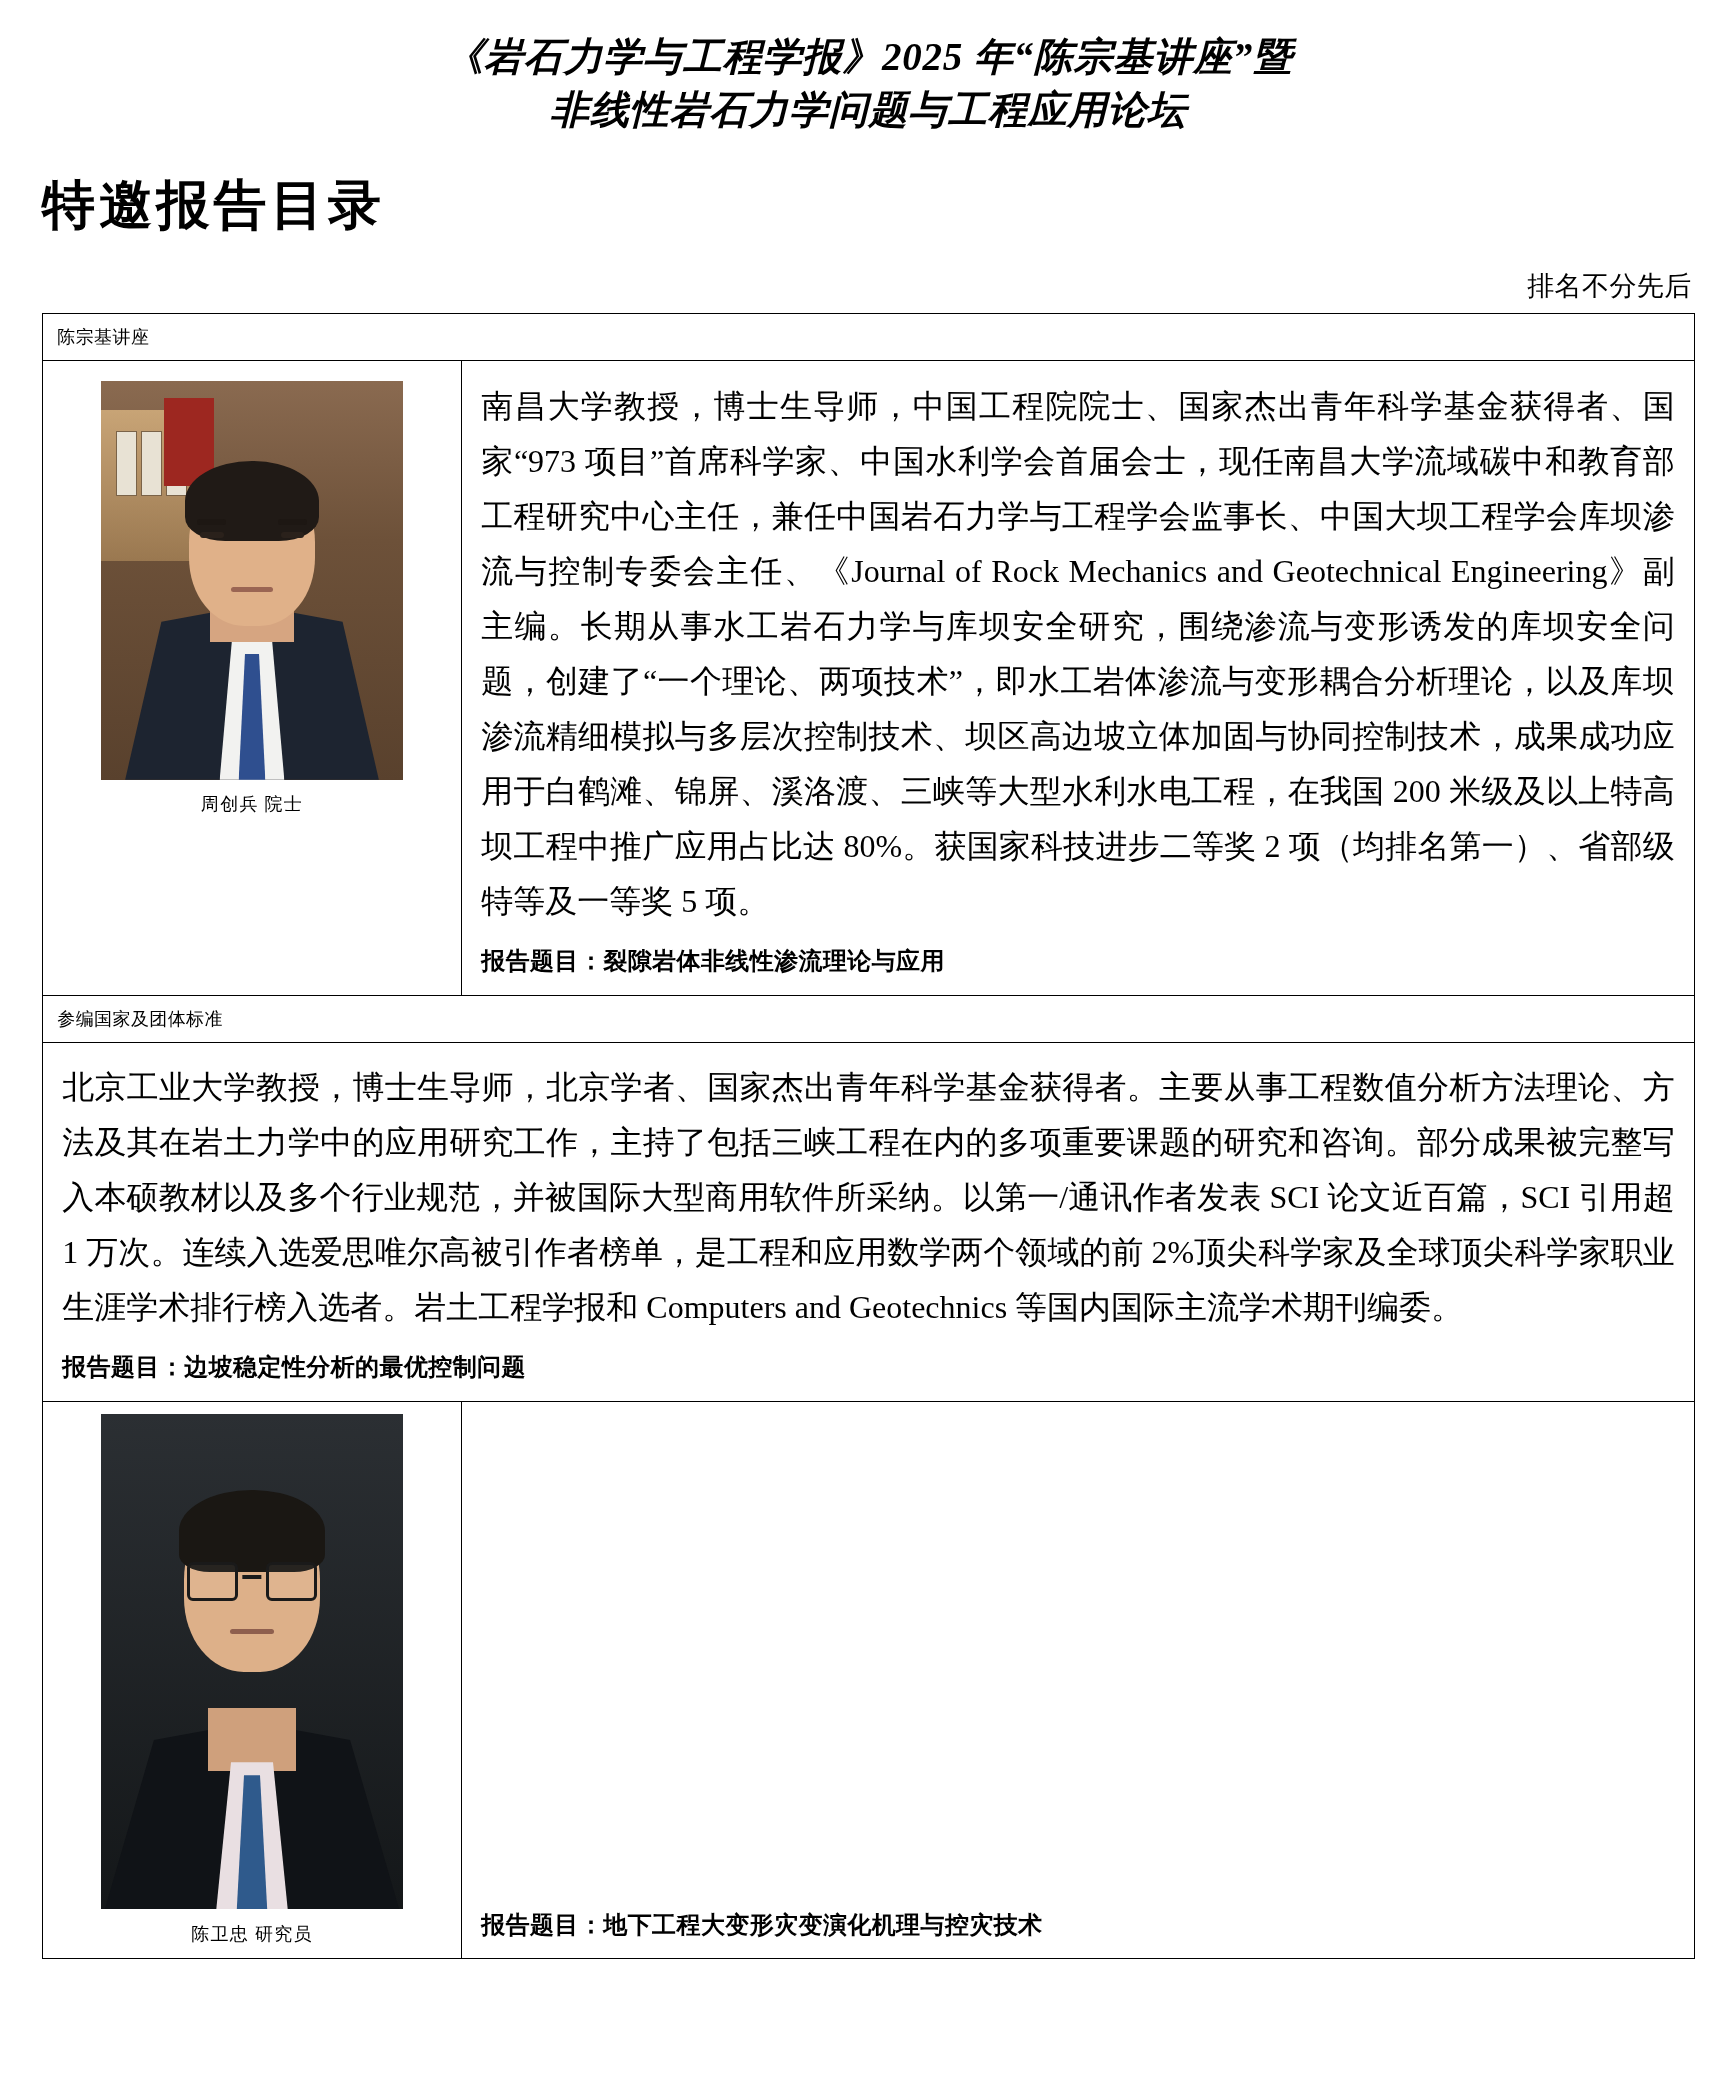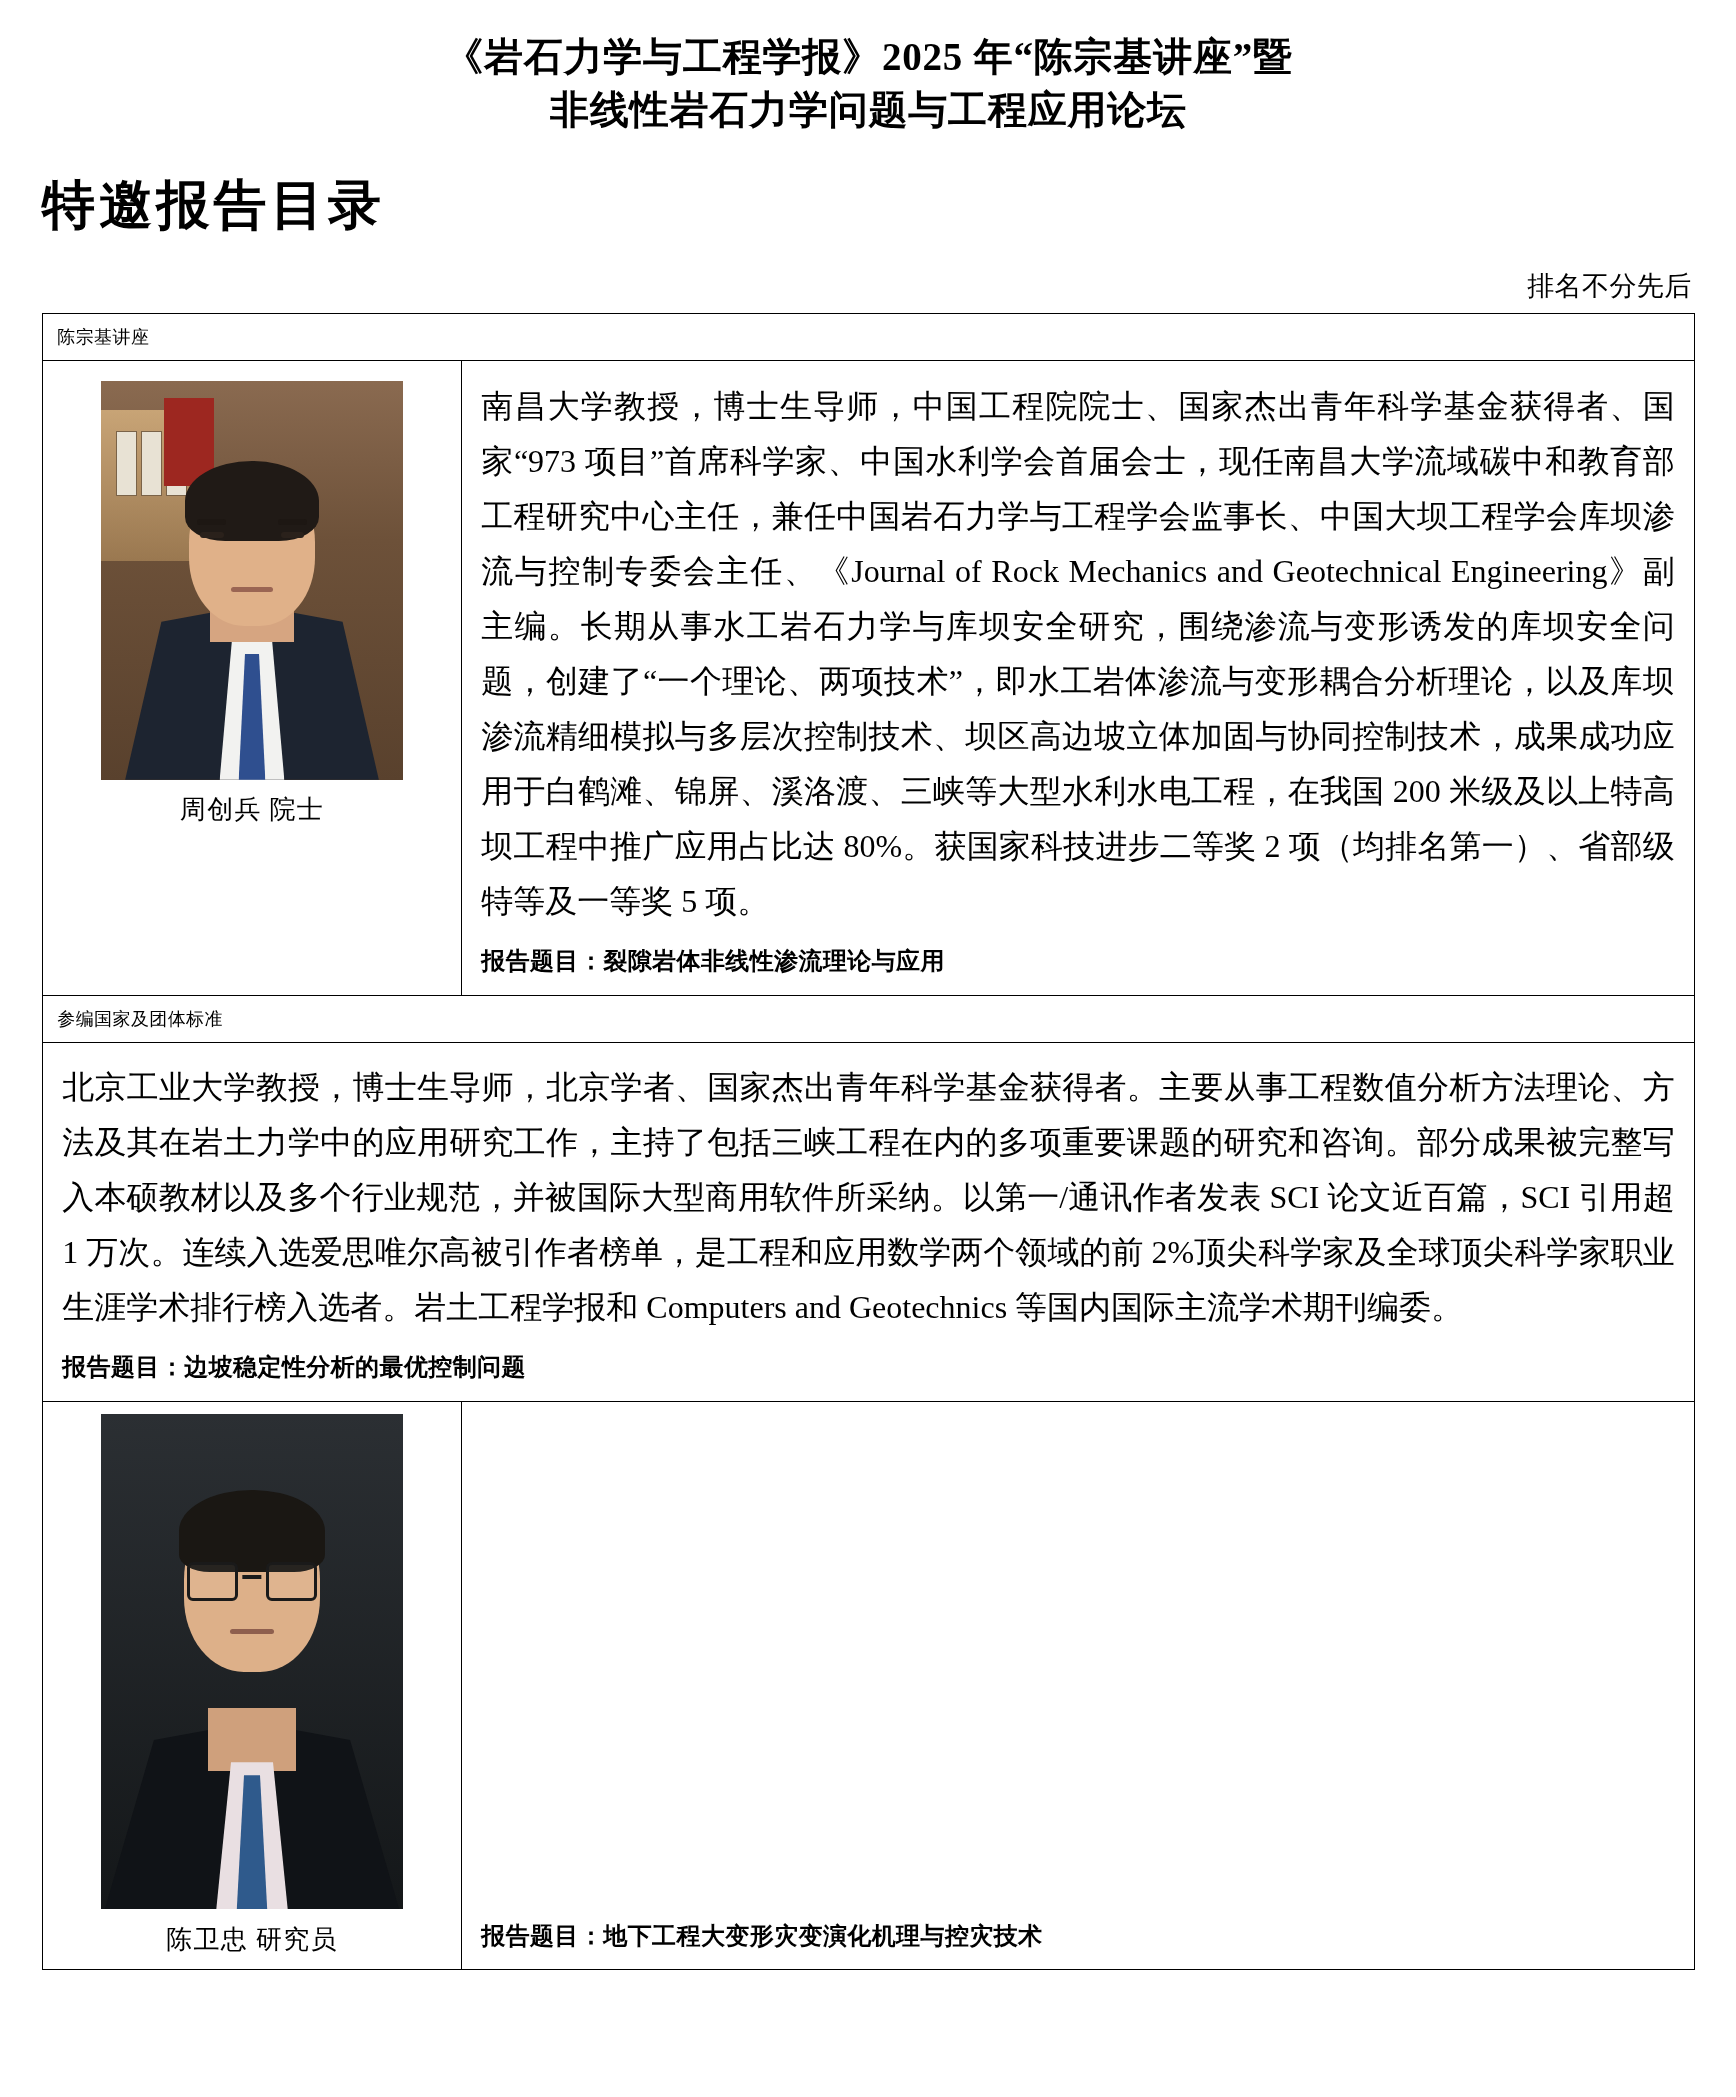--- a/index.html
+++ b/index.html
@@ -18,20 +18,21 @@
     min-height: 2273px;
     box-sizing: border-box;
     padding: 17px 42px 25px 42px;
     position: relative;
   }
 
   
   .header {
     text-align: center;
     margin-top: 12.6px;
+    font-style: italic;
   }
   .header-line {
     font-size: 39px;
     font-weight: bold;
     letter-spacing: 0.8px;
     line-height: 1.38;
     font-family: "Liberation Serif", "DejaVu Serif", serif;
   }
   .doc-title {
     font-size: 53px;
@@ -93,21 +94,21 @@
     overflow: hidden;
     background: #4a4a4a;
   }
   .photo.tall {
     height: 453px;
   }
   .photo.tall2 {
     height: 495px;
   }
   .person-name {
-    font-size: 26px;
+    font-size: 18px;
     margin-top: 12.6px;
     letter-spacing: 1.3px;
     text-align: center;
   }
   .bio-cell {
     flex: 1;
     box-sizing: border-box;
     padding: 17.6px 19.3px 14.3px 19.3px;
     display: flex;
     flex-direction: column;

